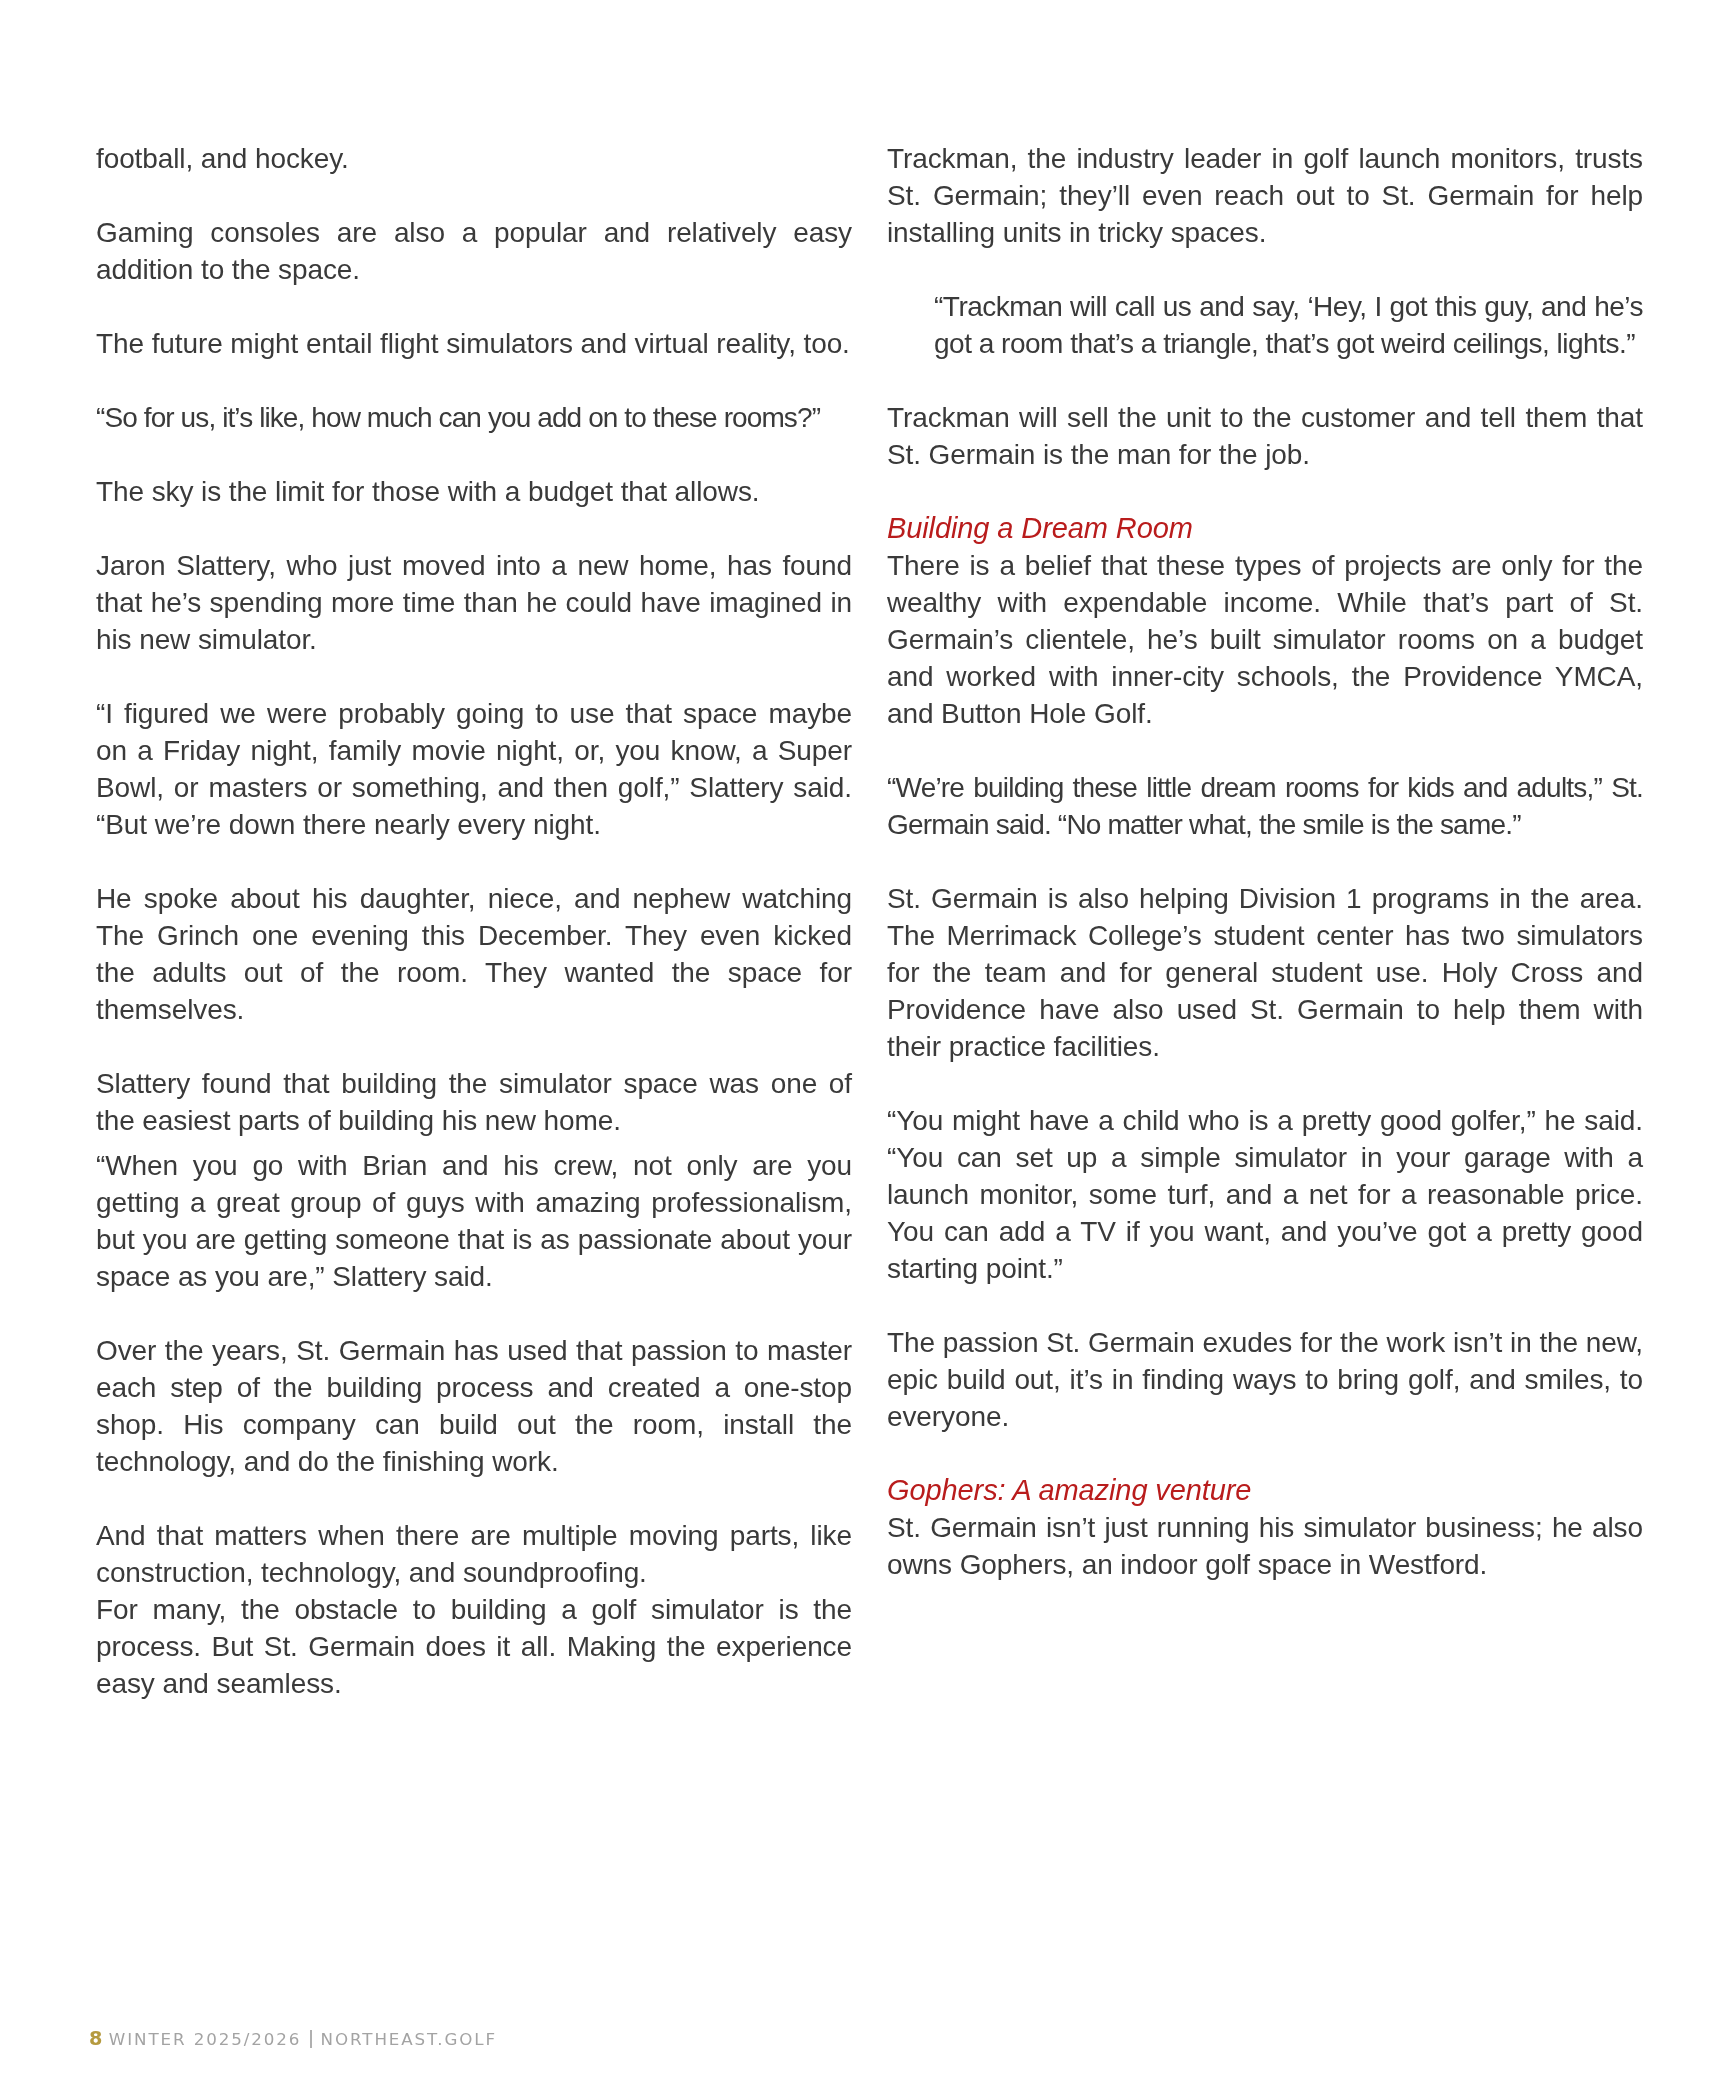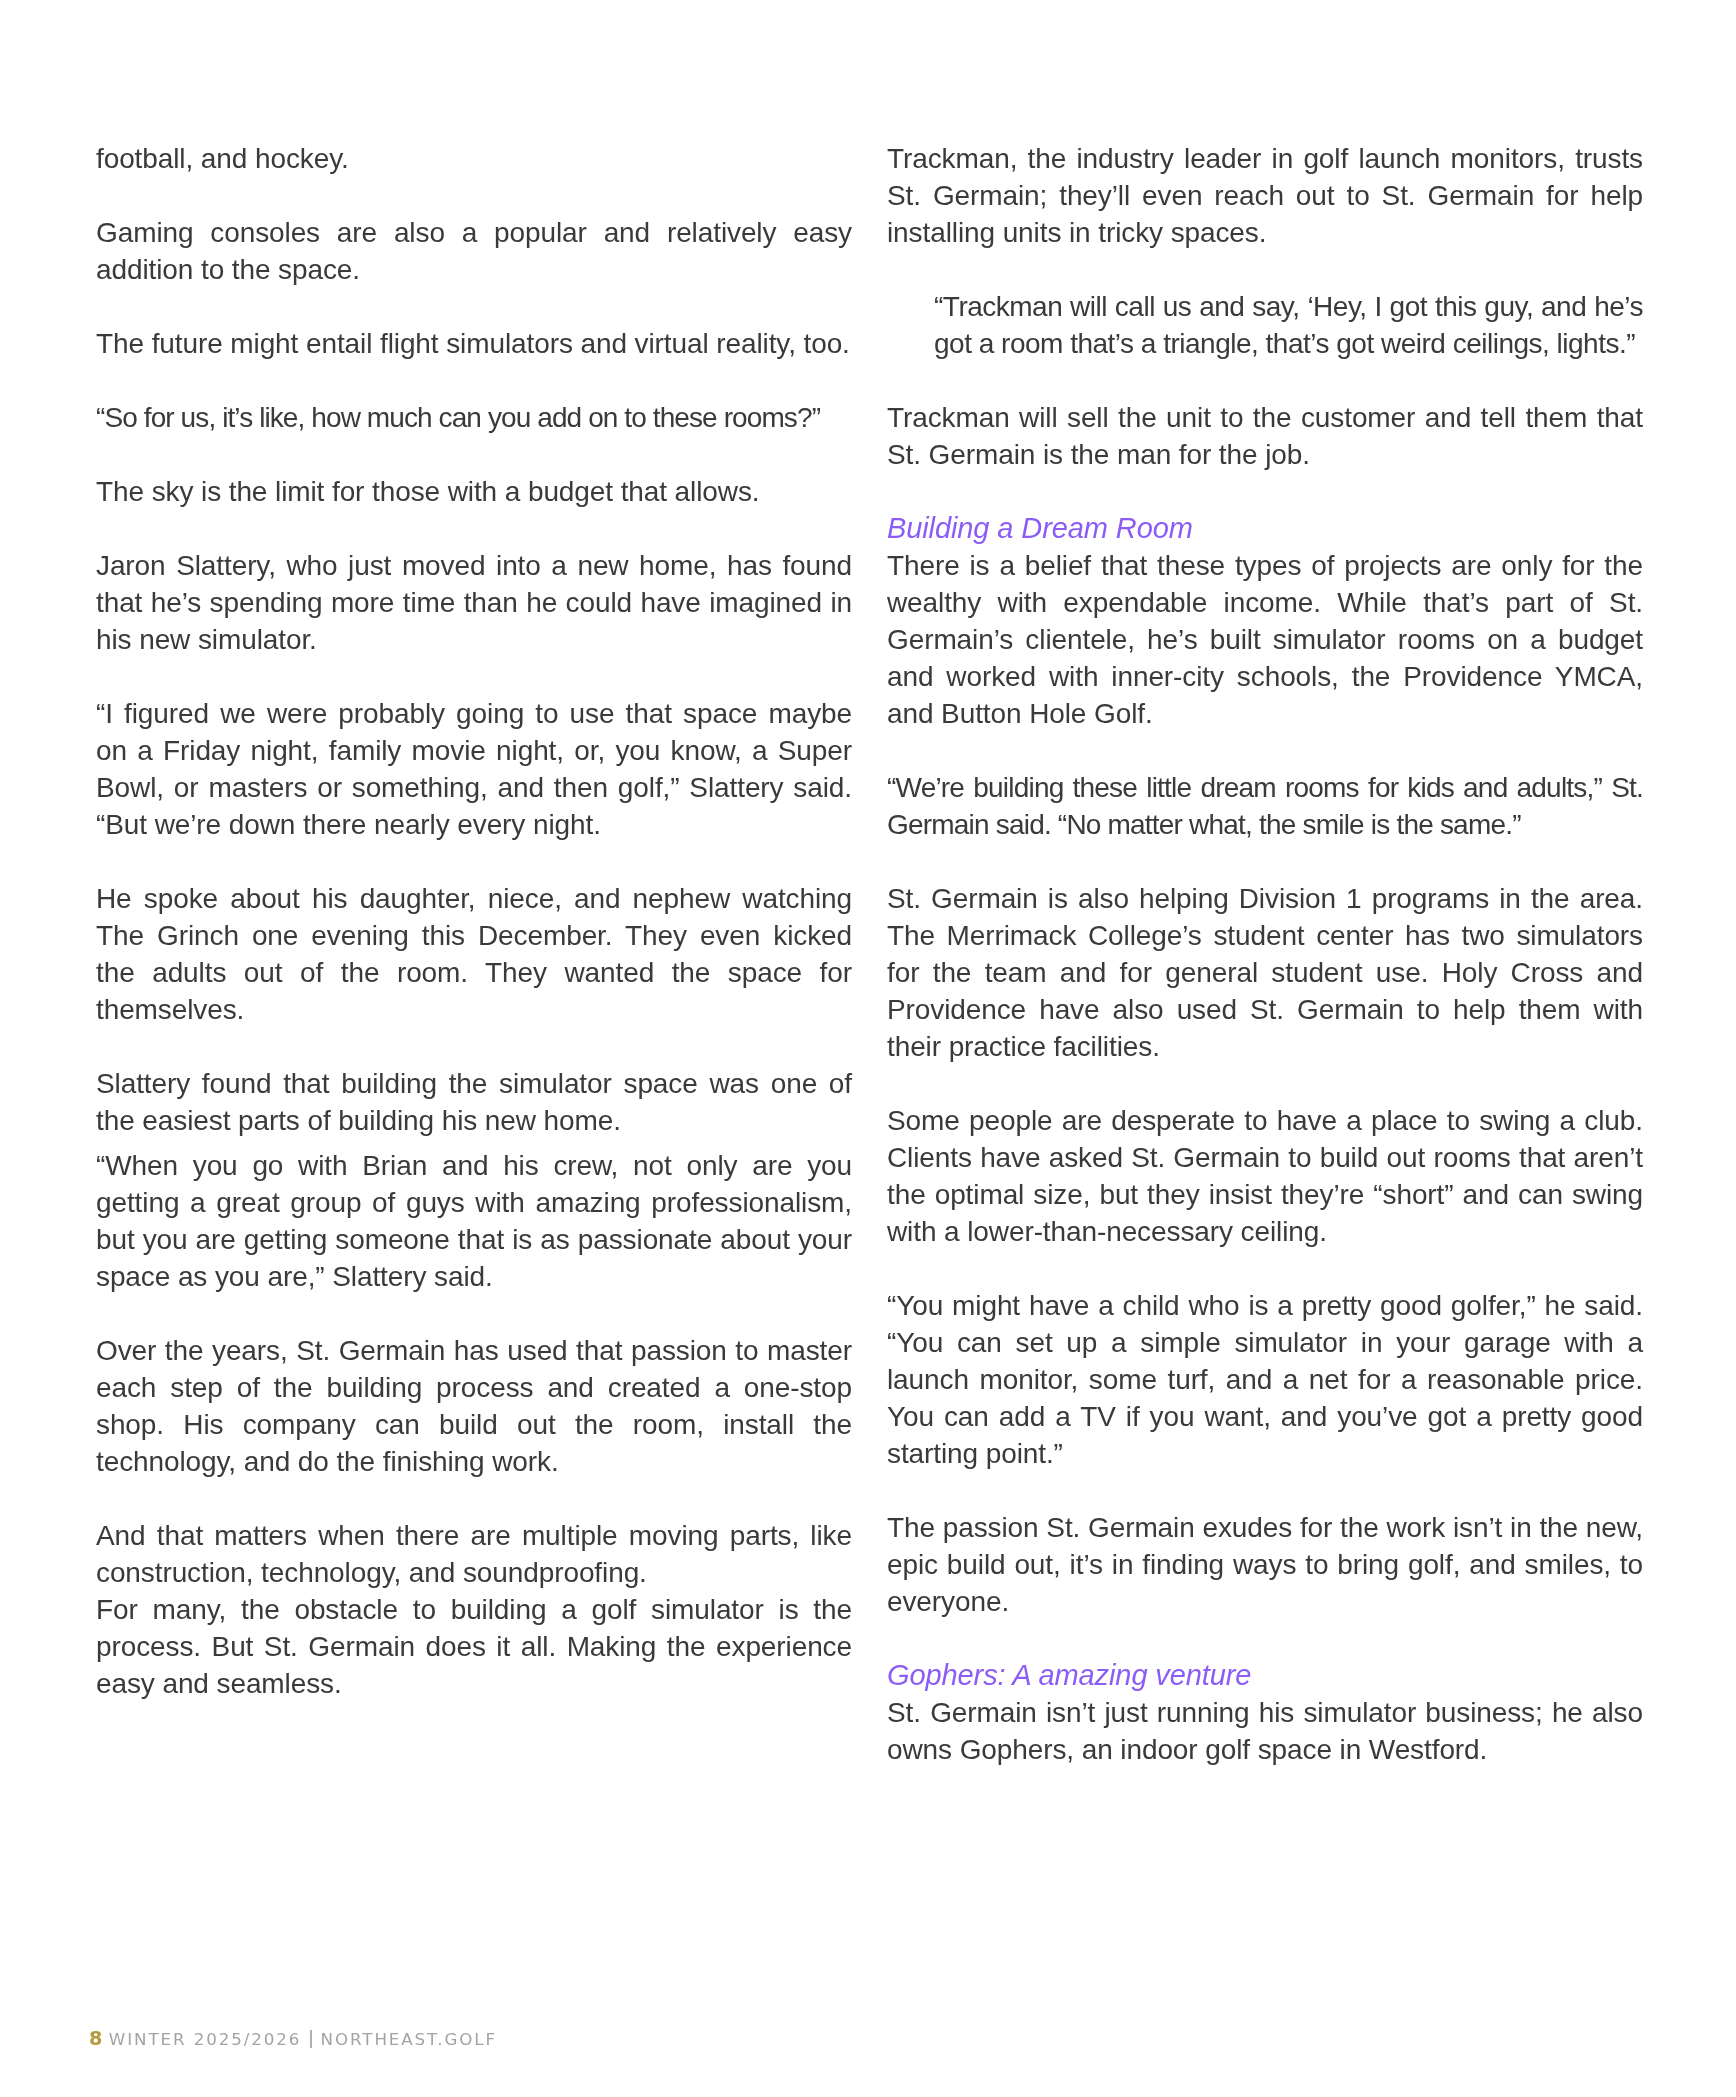--- a/index.html
+++ b/index.html
@@ -30,21 +30,21 @@
     .col-right { left: 887px; }
     .para {
       margin: 0 0 37px 0;
     }
     .para.tight { margin-bottom: 8px; }
     .para.last { margin-bottom: 0; }
     .subhead {
       margin: 0;
       font-style: italic;
       font-weight: 400;
-      color: #8b5cf6;
+      color: #b91c1c;
       font-size: 29px;
       line-height: 37px;
       text-align: left;
     }
     .footer {
       position: absolute;
       left: 89px;
       top: 2027px;
       font-family: "DejaVu Sans", sans-serif;
       font-size: 16.7px;
@@ -92,21 +92,20 @@
 
   <section class="column col-right">
     <p class="para">Trackman, the industry leader in golf launch monitors, trusts St. Germain; they’ll even reach out to St. Germain for help installing units in tricky spaces.</p>
     <p class="para" style="letter-spacing:-0.5px;margin-left:47px;">“Trackman will call us and say, ‘Hey, I got this guy, and he’s got a room that’s a triangle, that’s got weird ceilings, lights.”</p>
     <p class="para">Trackman will sell the unit to the customer and tell them that St. Germain is the man for the job.</p>
 
     <h2 class="subhead">Building a Dream Room</h2>
     <p class="para">There is a belief that these types of projects are only for the wealthy with expendable income. While that’s part of St. Germain’s clientele, he’s built simulator rooms on a budget and worked with inner-city schools, the Provi­dence YMCA, and Button Hole Golf.</p>
     <p class="para" style="letter-spacing:-0.8px;">“We’re building these little dream rooms for kids and adults,” St. Germain said. “No matter what, the smile is the same.”</p>
     <p class="para">St. Germain is also helping Division 1 programs in the area. The Merrimack College’s student center has two simula­tors for the team and for general student use. Holy Cross and Providence have also used St. Germain to help them with their practice facilities.</p>
-    <p class="para">Some people are desperate to have a place to swing a club. Clients have asked St. Germain to build out rooms that aren’t the optimal size, but they insist they’re “short” and can swing with a lower-than-necessary ceiling.</p>
     <p class="para">“You might have a child who is a pretty good golfer,” he said. “You can set up a simple simulator in your garage with a launch monitor, some turf, and a net for a reason­able price. You can add a TV if you want, and you’ve got a pretty good starting point.”</p>
     <p class="para">The passion St. Germain exudes for the work isn’t in the new, epic build out, it’s in finding ways to bring golf, and smiles, to everyone.</p>
 
     <h2 class="subhead">Gophers: A amazing venture</h2>
     <p class="para last">St. Germain isn’t just running his simulator business; he also owns Gophers, an indoor golf space in Westford.</p>
   </section>
 
   <footer class="footer">
     <span class="page-num">8</span>
     <span>WINTER 2025/2026</span>

